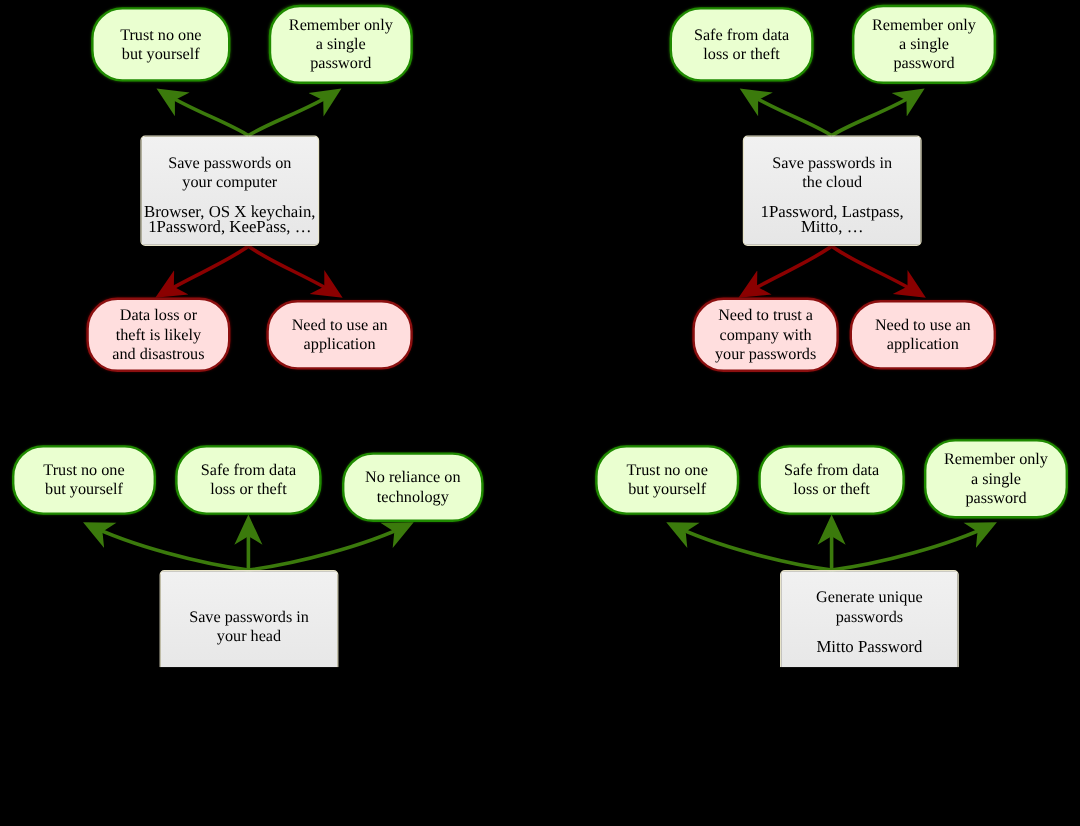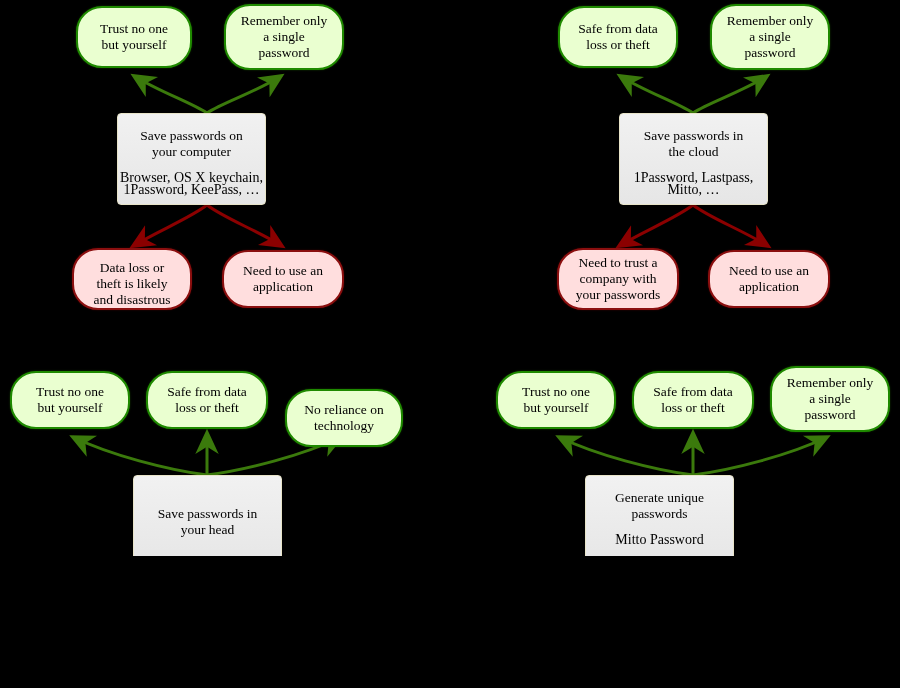--- a/index.html
+++ b/index.html
@@ -122,21 +122,21 @@
 password</div>
   </div>
 
   <div class="node central" style="left:117px;top:113px;width:149px;height:92px;">
     <div class="title">Save passwords on
 your computer</div>
     <div class="sub">Browser, OS X keychain,
 1Password, KeePass, …</div>
   </div>
 
-  <div class="node con" style="left:72px;top:248px;width:120px;height:62px;justify-content:flex-end;">
+  <div class="node con" style="left:72px;top:248px;width:120px;height:62px;">
     <div class="title">Data loss or
 theft is likely
 and disastrous</div>
   </div>
   <div class="node con" style="left:222px;top:250px;width:122px;height:58px;">
     <div class="title">Need to use an
 application</div>
   </div>
 
   <div class="node pro" style="left:558px;top:6px;width:120px;height:62px;">
@@ -149,39 +149,39 @@
 password</div>
   </div>
 
   <div class="node central" style="left:619px;top:113px;width:149px;height:92px;">
     <div class="title">Save passwords in
 the cloud</div>
     <div class="sub">1Password, Lastpass,
 Mitto, …</div>
   </div>
 
-  <div class="node con" style="left:557px;top:248px;width:122px;height:62px;">
+  <div class="node con" style="left:577px;top:248px;width:122px;height:62px;">
     <div class="title">Need to trust a
 company with
 your passwords</div>
   </div>
   <div class="node con" style="left:708px;top:250px;width:122px;height:58px;">
     <div class="title">Need to use an
 application</div>
   </div>
 
   <div class="node pro" style="left:10px;top:371px;width:120px;height:58px;">
     <div class="title">Trust no one
 but yourself</div>
   </div>
   <div class="node pro" style="left:146px;top:371px;width:122px;height:58px;">
     <div class="title">Safe from data
 loss or theft</div>
   </div>
-  <div class="node pro" style="left:285px;top:389px;width:118px;height:58px;text-align:center;">
+  <div class="node pro" style="left:285px;top:377px;width:118px;height:58px;text-align:center;">
     <div class="title">No reliance on
 technology</div>
   </div>
 
   <div class="node central nosub" style="left:133px;top:475px;width:149px;height:93px;">
     <div class="title">Save passwords in
 your head</div>
   </div>
 
 
@@ -192,21 +192,21 @@
   <div class="node pro" style="left:632px;top:371px;width:122px;height:58px;">
     <div class="title">Safe from data
 loss or theft</div>
   </div>
   <div class="node pro" style="left:770px;top:366px;width:120px;height:66px;">
     <div class="title">Remember only
 a single
 password</div>
   </div>
 
-  <div class="node central" style="left:585px;top:475px;width:149px;height:93px;">
+  <div class="node central" style="left:650px;top:475px;width:149px;height:93px;">
     <div class="title">Generate unique
 passwords</div>
     <div class="sub">Mitto Password</div>
   </div>
 
   <div class="node con" style="left:634px;top:612px;width:118px;height:62px;">
     <div class="title">Need to use an
 application</div>
   </div>
 

